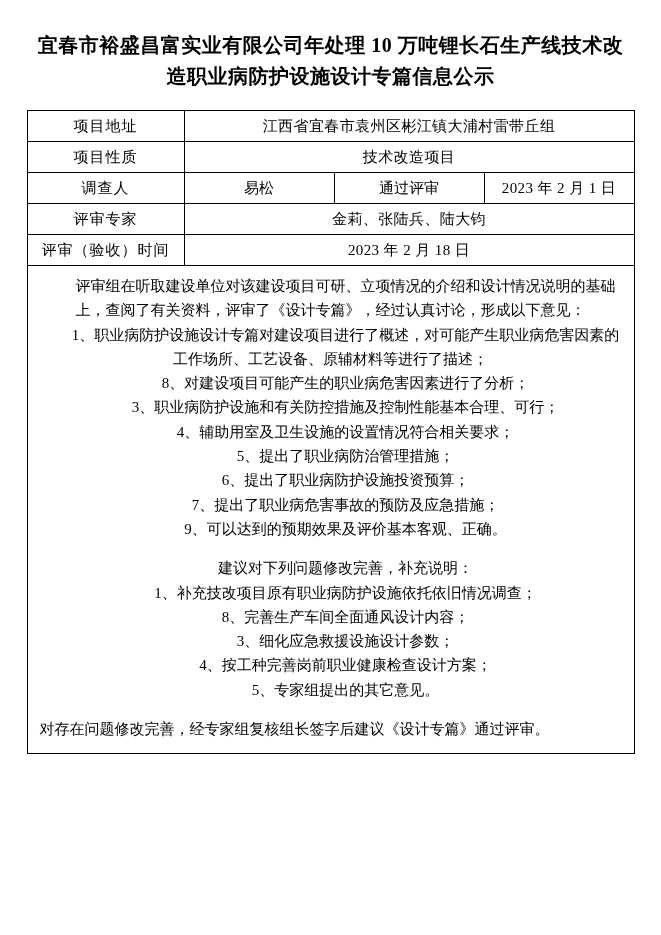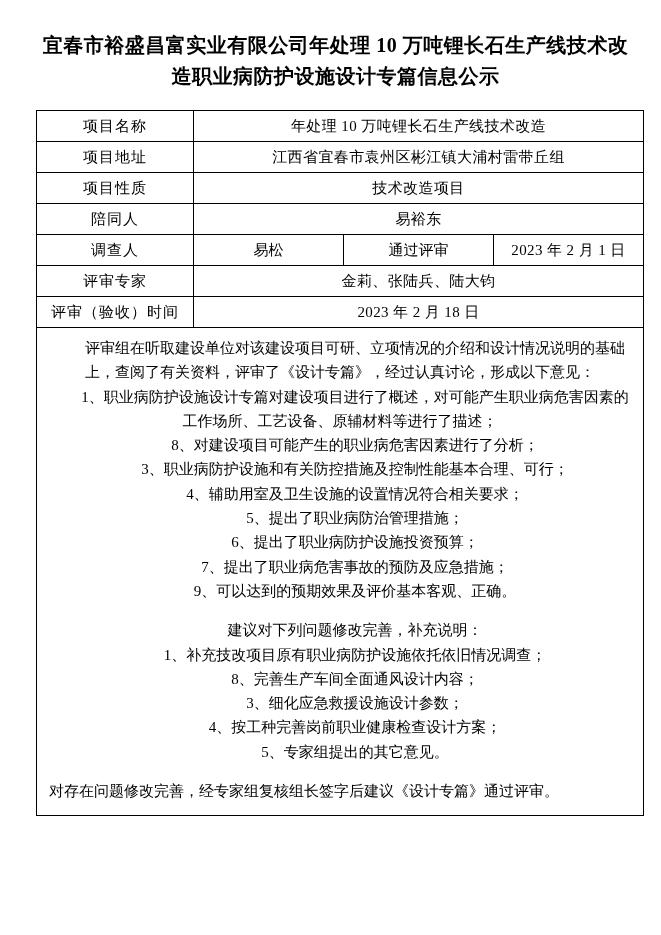--- a/index.html
+++ b/index.html
@@ -10,21 +10,21 @@
   body {
     width: 661px;
     height: 935px;
     font-family: "Liberation Serif", "DejaVu Serif", serif;
     color: #000000;
   }
   .page {
     width: 661px;
     height: 935px;
     box-sizing: border-box;
-    padding: 26px 26px 10px 36px;
+    padding: 26px 26px 10px 26px;
     position: relative;
   }
   .doc-title {
     text-align: center;
     font-size: 20px;
     font-weight: bold;
     line-height: 1.55;
     letter-spacing: 0.5px;
     margin: 4px 6px 18px 6px;
   }
@@ -78,34 +78,26 @@
 </head>
 <body>
 
 <div class="page">
 
   <div class="doc-title">宜春市裕盛昌富实业有限公司年处理 10 万吨锂长石生产线技术改造职业病防护设施设计专篇信息公示</div>
 
   <table class="main">
     <tbody>
       <tr>
-        <td class="label">项目名称</td>
-        <td class="value" colspan="3">年处理 10 万吨锂长石生产线技术改造</td>
-      </tr>
-      <tr>
         <td class="label">项目地址</td>
         <td class="value" colspan="3">江西省宜春市袁州区彬江镇大浦村雷带丘组</td>
       </tr>
       <tr>
         <td class="label">项目性质</td>
         <td class="value" colspan="3">技术改造项目</td>
-      </tr>
-      <tr>
-        <td class="label">陪同人</td>
-        <td class="value" colspan="3">易裕东</td>
       </tr>
       <tr>
         <td class="label">调查人</td>
         <td class="mid-value">易松</td>
         <td class="mid-label">通过评审</td>
         <td class="value">2023 年 2 月 1 日</td>
       </tr>
       <tr>
         <td class="label">评审专家</td>
         <td class="value" colspan="3">金莉、张陆兵、陆大钧</td>

